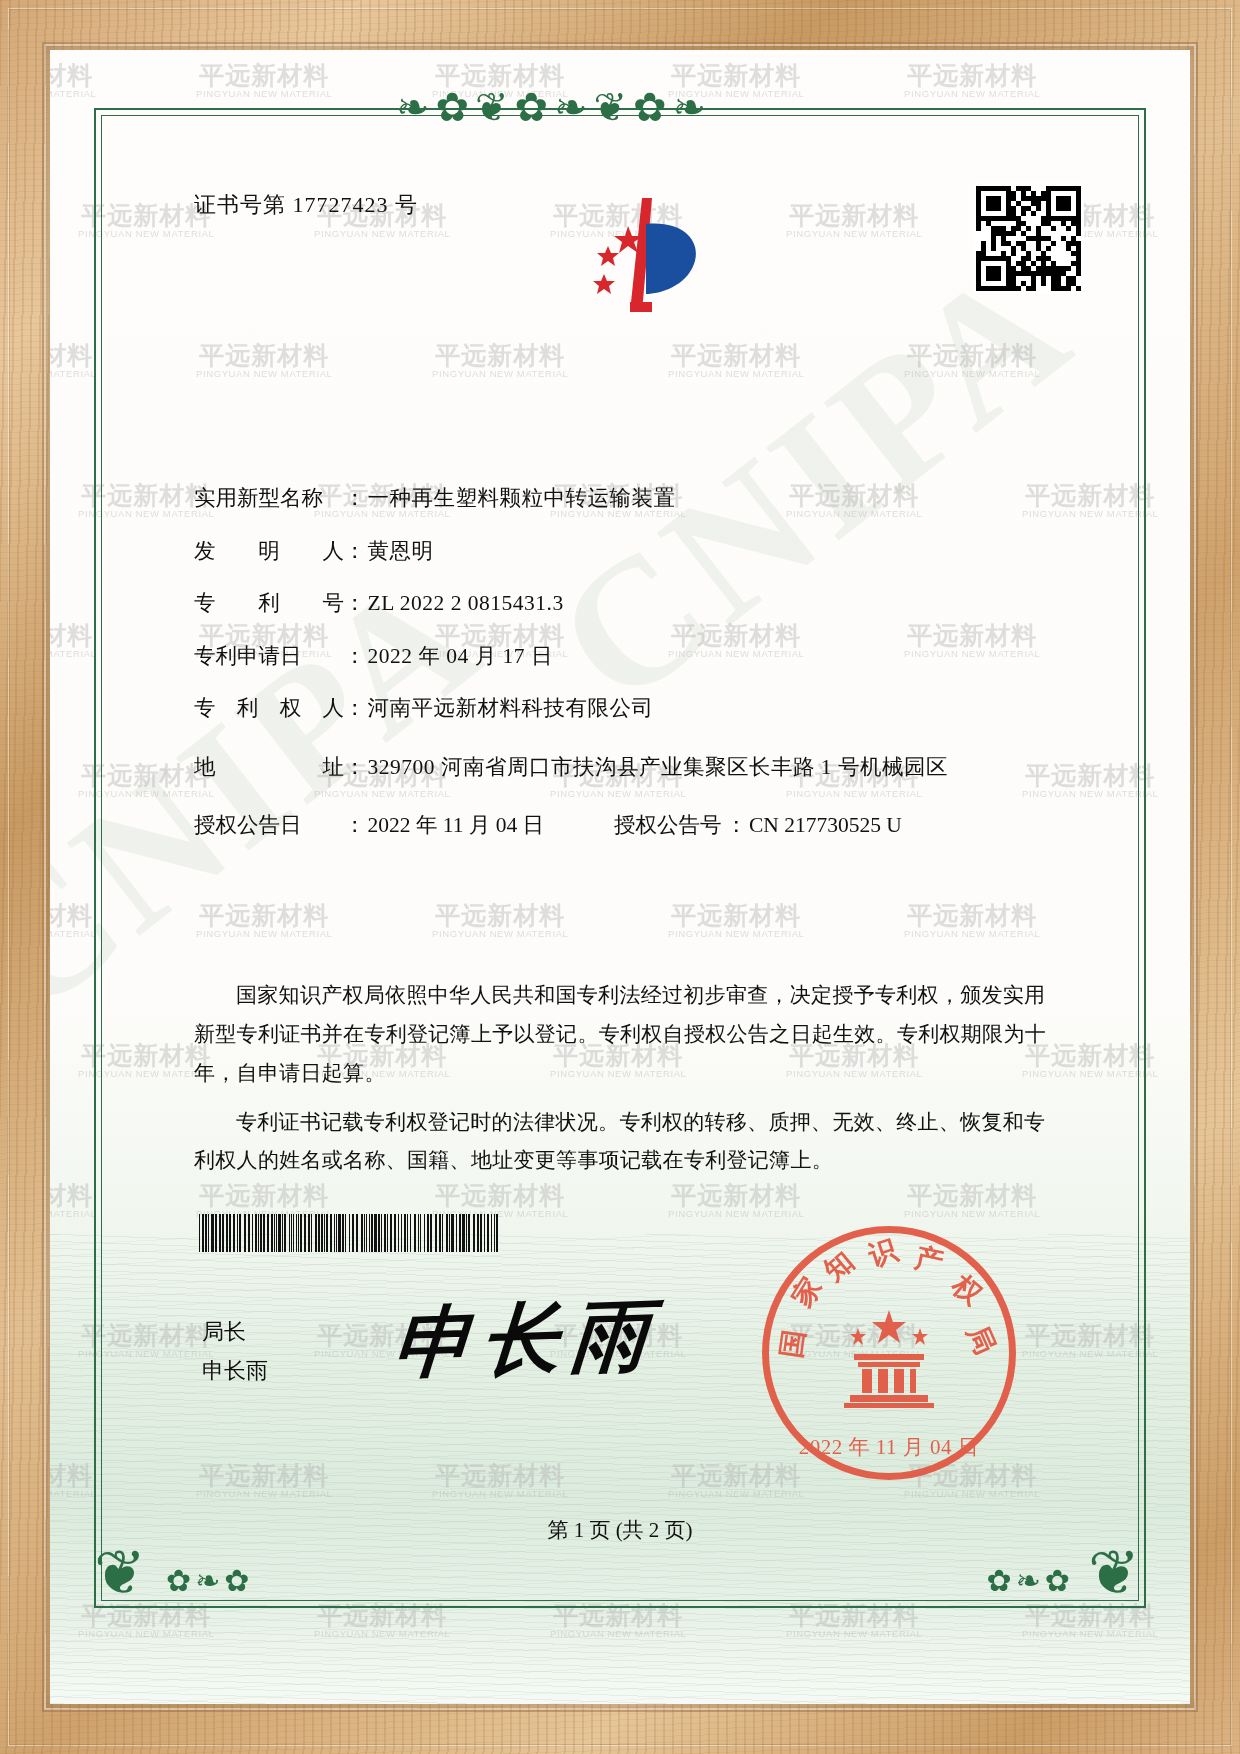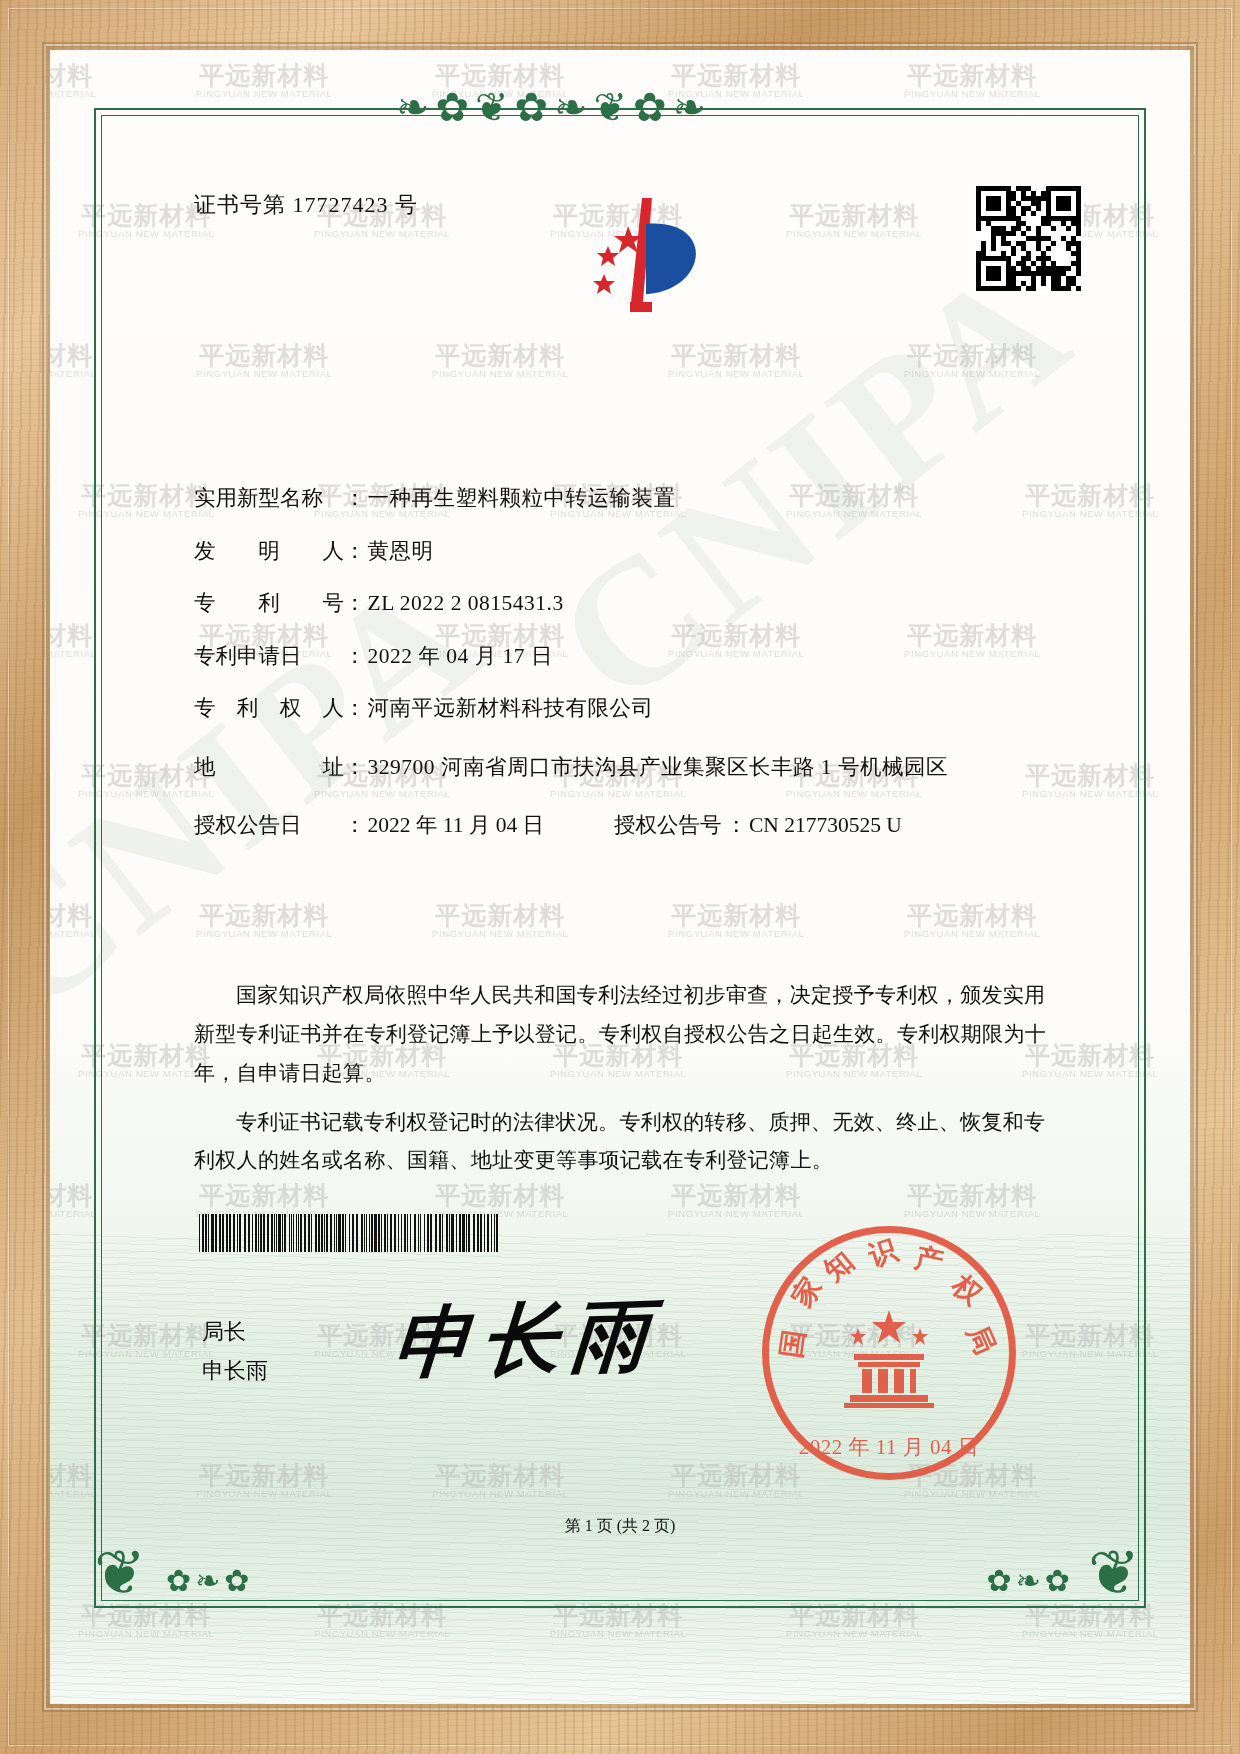--- a/index.html
+++ b/index.html
@@ -292,21 +292,21 @@
     font-weight: bold;
     font-family: "Liberation Serif", serif;
     color: #e2553f;
     transform-origin: center;
   }
 
   .page-no {
     position: absolute;
     left: 0; right: 0; top: 1408px;
     text-align: center;
-    font-size: 16px;
+    font-size: 21px;
     color: #111;
   }
 
   .footnote {
     position: absolute;
     left: 0; right: 0; top: 1585px;
     text-align: center;
     font-size: 21px;
     color: #111;
     letter-spacing: 1px;

